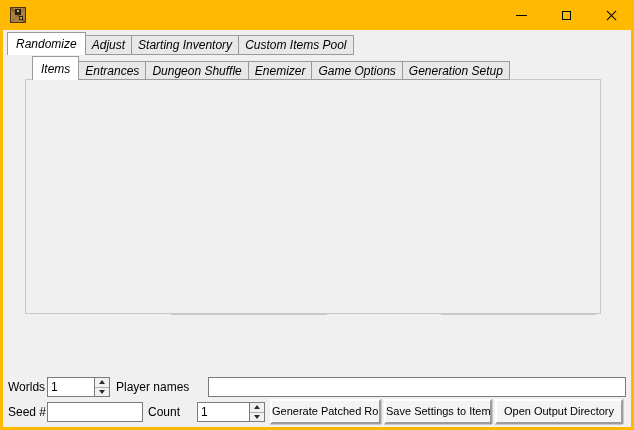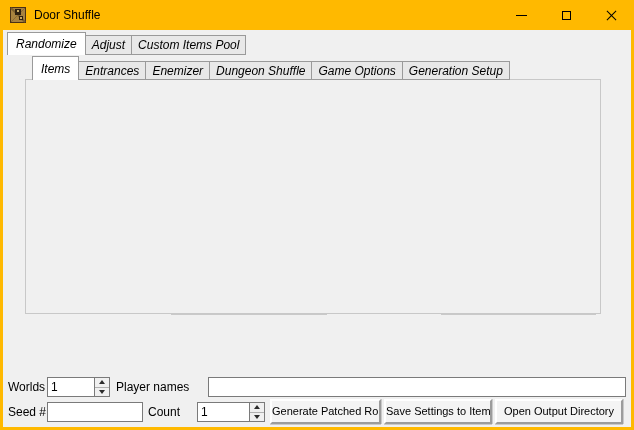--- a/index.html
+++ b/index.html
@@ -95,43 +95,43 @@
     <svg class="title-icon" viewBox="0 0 16 16">
       <rect x="0" y="0" width="16" height="16" fill="#4a3116"></rect>
       <rect x="1" y="1" width="14" height="14" fill="#a8823f"></rect>
       <path d="M1 1 L15 15" stroke="#7d5f2c" stroke-width="2"></path>
       <path d="M15 1 L1 15" stroke="#8a6a33" stroke-width="1"></path>
       <rect x="5" y="2" width="6" height="6" fill="#2e2010"></rect>
       <rect x="7" y="3" width="2" height="2" fill="#c9a964"></rect>
       <rect x="9" y="9" width="4" height="4" fill="#2e2010"></rect>
       <rect x="10" y="10" width="2" height="2" fill="#c9a964"></rect>
     </svg>
-    <div class="title-text">Door Shuffle</div>
     <div class="winbtn min">
         <div class="glyph-min"></div>
       </div>
     <div class="winbtn max">
         <div class="glyph-max"></div>
       </div>
     <div class="winbtn close">
         <div class="glyph-close"></div>
       </div>
   </div>
 
   <div class="tabrow outer">
     <div class="tab selected">Randomize</div>
     <div class="tab">Adjust</div>
+    <div class="tab">Starting Inventory</div>
     <div class="tab">Custom Items Pool</div>
   </div>
 
   <div class="tabrow inner">
     <div class="tab selected">Items</div>
     <div class="tab">Entrances</div>
+    <div class="tab">Dungeon Shuffle</div>
     <div class="tab">Enemizer</div>
-    <div class="tab">Dungeon Shuffle</div>
     <div class="tab">Game Options</div>
     <div class="tab">Generation Setup</div>
   </div>
 
   <div class="pane"></div>
 
   <div class="check-row" style="left:33px; top:86px;">
     <div class="checkbox"></div>
     <div class="check-label">Retro mode (universal keys)</div>
   </div>

